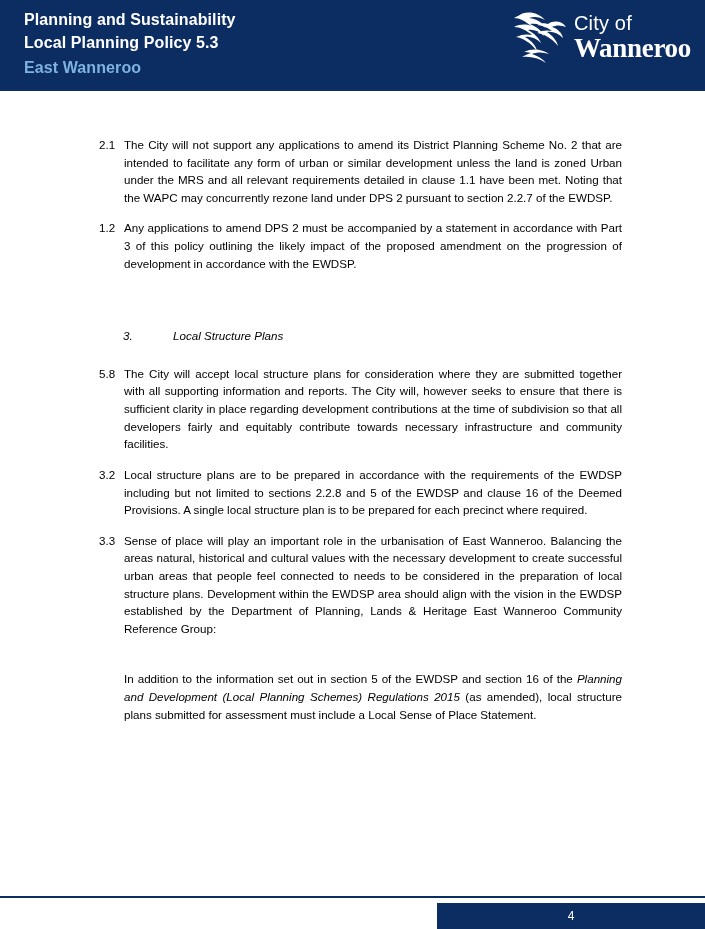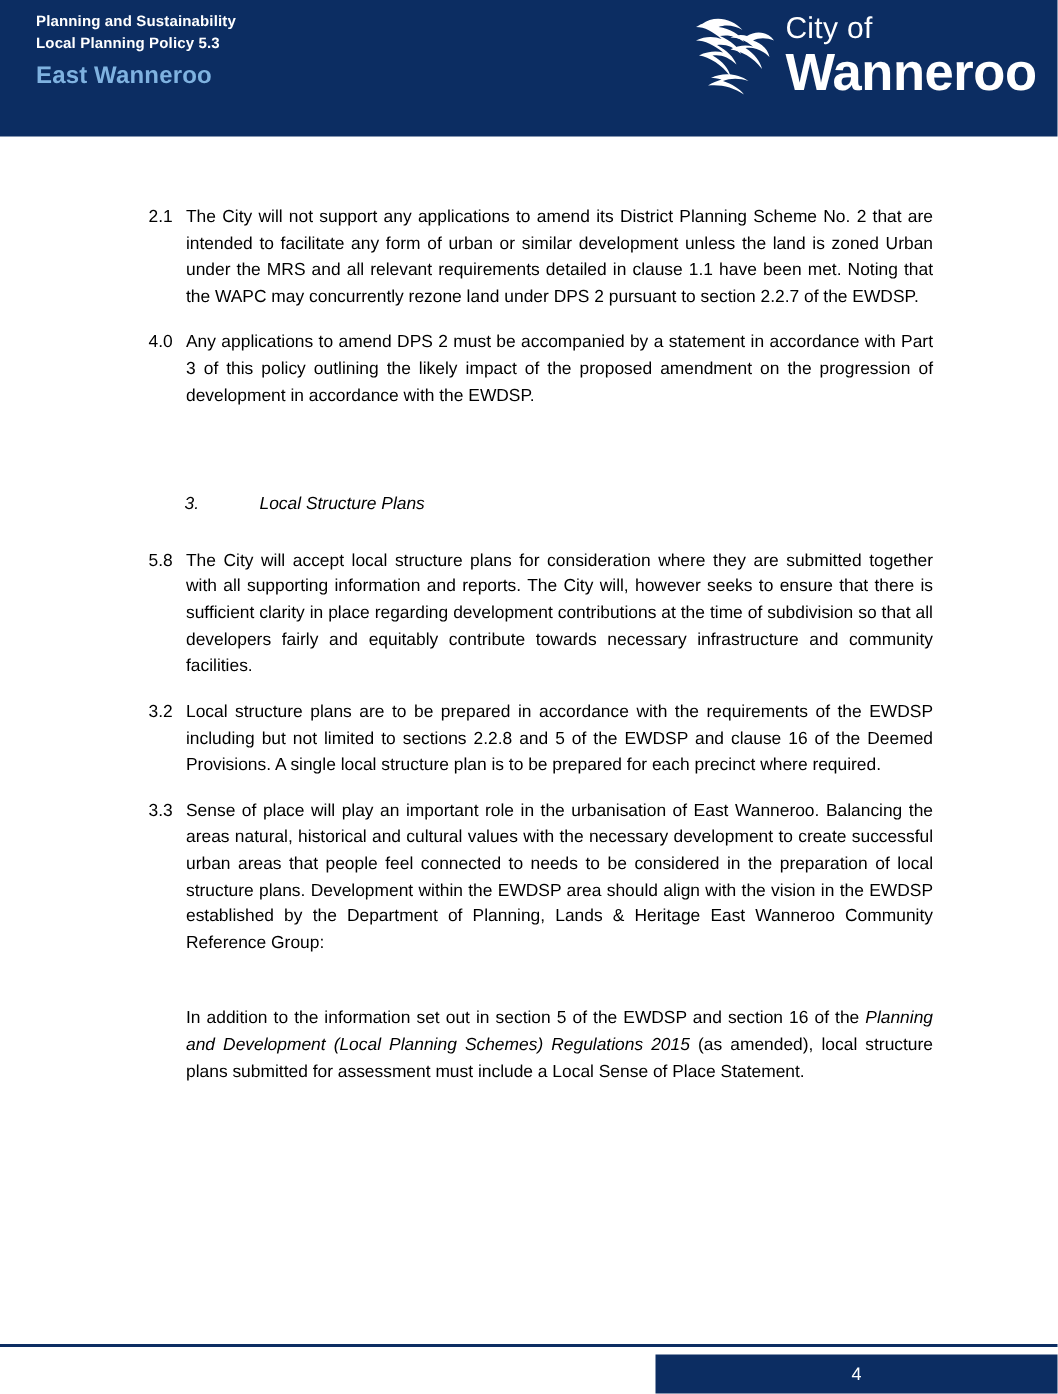--- a/index.html
+++ b/index.html
@@ -25,21 +25,21 @@
     background: #0c2d62;
     color: #ffffff;
   }
   .header-left {
     position: absolute;
     left: 24px;
     top: 8px;
     line-height: 1.45;
   }
   .header-line {
-    font-size: 10px;
+    font-size: 16px;
     font-weight: bold;
     letter-spacing: 0.1px;
     color: #ffffff;
     white-space: nowrap;
   }
   .header-line.accent {
     color: #7fb2e0;
     font-size: 16px;
     padding-top: 2px;
   }
@@ -62,24 +62,25 @@
     line-height: 1;
   }
   .logo-text .cityof {
     font-size: 20px;
     font-weight: normal;
     letter-spacing: 0.2px;
     display: block;
     margin-bottom: 2px;
   }
   .logo-text .wanneroo {
-    font-size: 35px;
+    font-size: 27px;
     font-weight: bold;
     letter-spacing: -0.3px;
     display: block;
+    font-family: Liberation Serif, serif;
   }
 
   .header-rule {
     position: absolute;
     top: 88px;
     left: 0;
     width: 705px;
     height: 3px;
     background: #0c2d62;
   }
@@ -197,21 +198,21 @@
 
 <div class="page">
   <div class="content">
 
     <div class="para">
       <div class="num">2.1</div>
       <div class="txt">The City will not support any applications to amend its District Planning Scheme No. 2 that are intended to facilitate any form of urban or similar development unless the land is zoned Urban under the MRS and all relevant requirements detailed in clause 1.1 have been met. Noting that the WAPC may concurrently rezone land under DPS 2 pursuant to section 2.2.7 of the EWDSP.</div>
     </div>
 
     <div class="para">
-      <div class="num">4.0</div>
+      <div class="num">1.2</div>
       <div class="txt">Any applications to amend DPS 2 must be accompanied by a statement in accordance with Part 3 of this policy outlining the likely impact of the proposed amendment on the progression of development in accordance with the EWDSP.</div>
     </div>
 
     <div class="spacer-lg"></div>
 
     <div class="heading">
       <div class="num">3.</div>
       <div class="txt">Local Structure Plans</div>
     </div>
 

